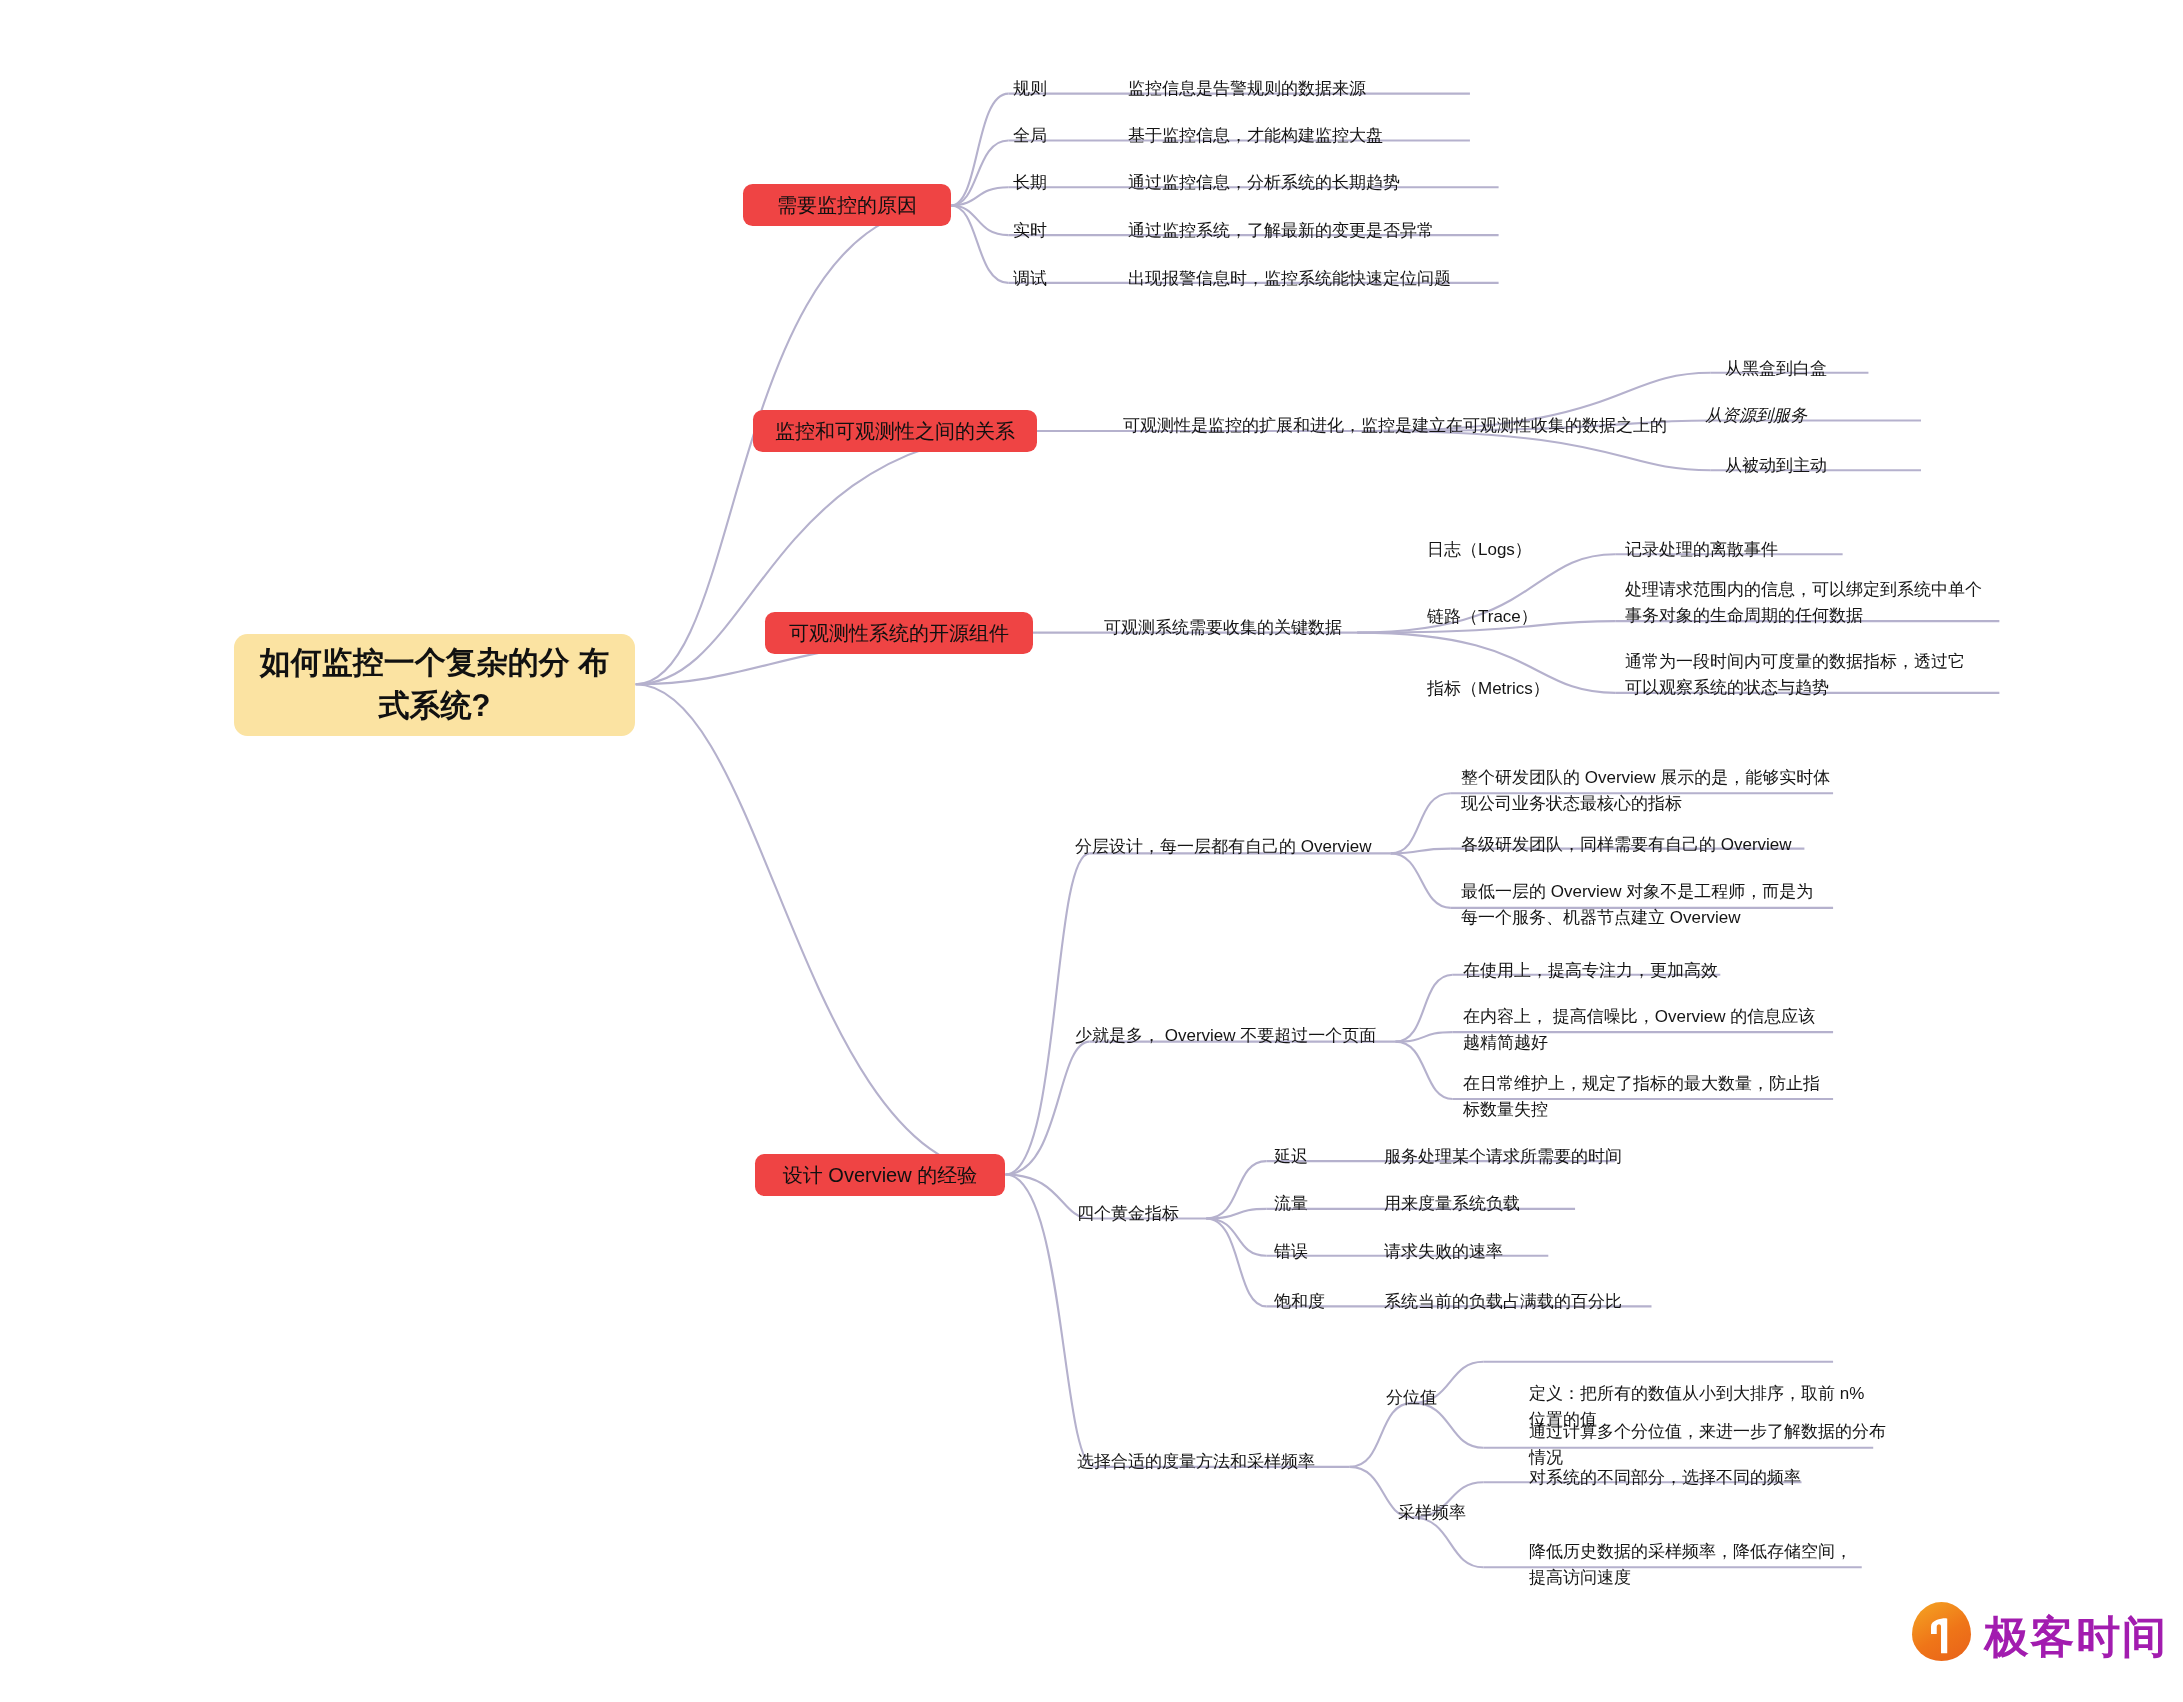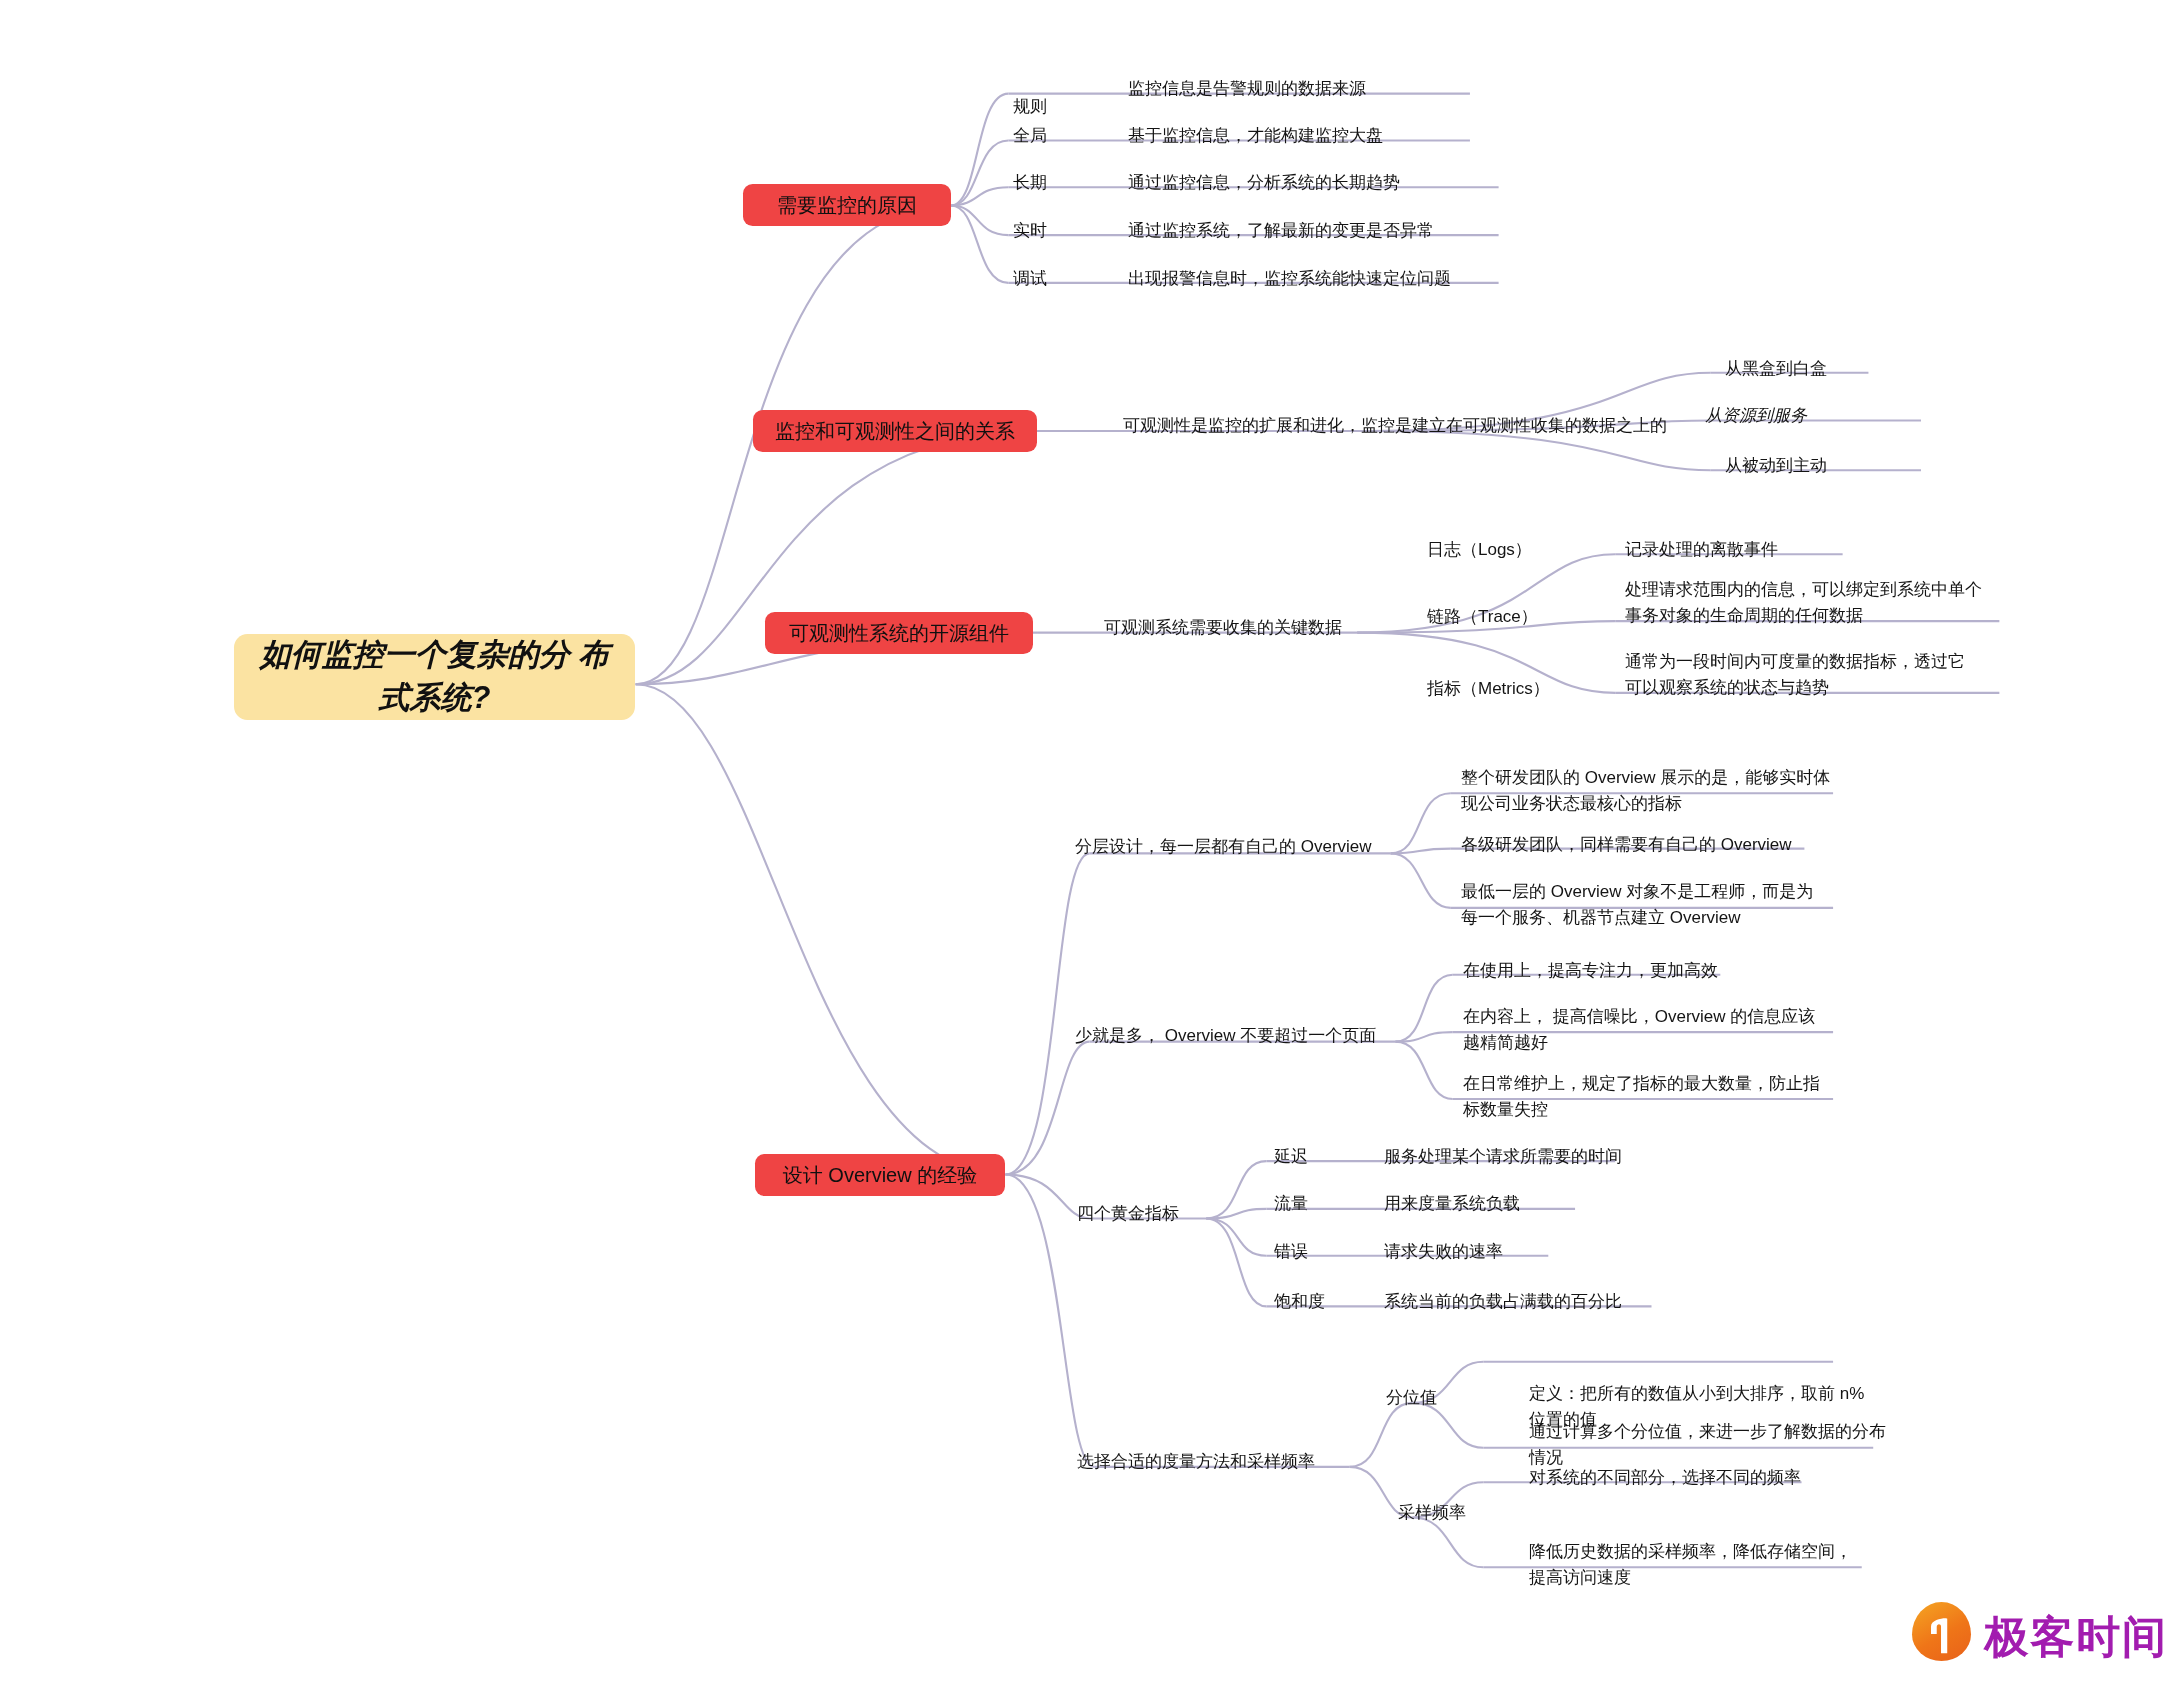--- a/index.html
+++ b/index.html
@@ -189,26 +189,26 @@
     <path d="M 1478 1468 C 1520 1468 1515 1425 1552 1425"></path>
     <path d="M 1478 1468 C 1520 1468 1515 1515 1552 1515"></path>
     <path d="M 1552 1425 L 1918 1425" class="under"></path>
     <path d="M 1552 1515 L 1960 1515" class="under"></path>
     <path d="M 1478 1588 C 1520 1588 1515 1551 1552 1551"></path>
     <path d="M 1478 1588 C 1520 1588 1515 1640 1552 1640"></path>
     <path d="M 1552 1551 L 1885 1551" class="under"></path>
     <path d="M 1552 1640 L 1948 1640" class="under"></path>
   </svg>
 
-  <div class="root-node" style="left:234px;top:634px;width:401px;height:86px;font-style:italic;">如何监控一个复杂的分
+  <div class="root-node" style="left:234px;top:634px;width:401px;height:102px;">如何监控一个复杂的分
 布式系统?</div>
 
   <div class="l1-node" style="left:743px;top:184px;width:208px;">需要监控的原因</div>
 
-  <div class="t-node" style="left:1013px;top:76px;margin-top:18px;">规则</div>
+  <div class="t-node" style="left:1013px;top:76px;">规则</div>
   <div class="t-node" style="left:1128px;top:76px;">监控信息是告警规则的数据来源</div>
 
   <div class="t-node" style="left:1013px;top:123px;">全局</div>
   <div class="t-node" style="left:1128px;top:123px;">基于监控信息，才能构建监控大盘</div>
 
   <div class="t-node" style="left:1013px;top:170px;">长期</div>
   <div class="t-node" style="left:1128px;top:170px;">通过监控信息，分析系统的长期趋势</div>
 
   <div class="t-node" style="left:1013px;top:218px;">实时</div>
   <div class="t-node" style="left:1128px;top:218px;">通过监控系统，了解最新的变更是否异常</div>

